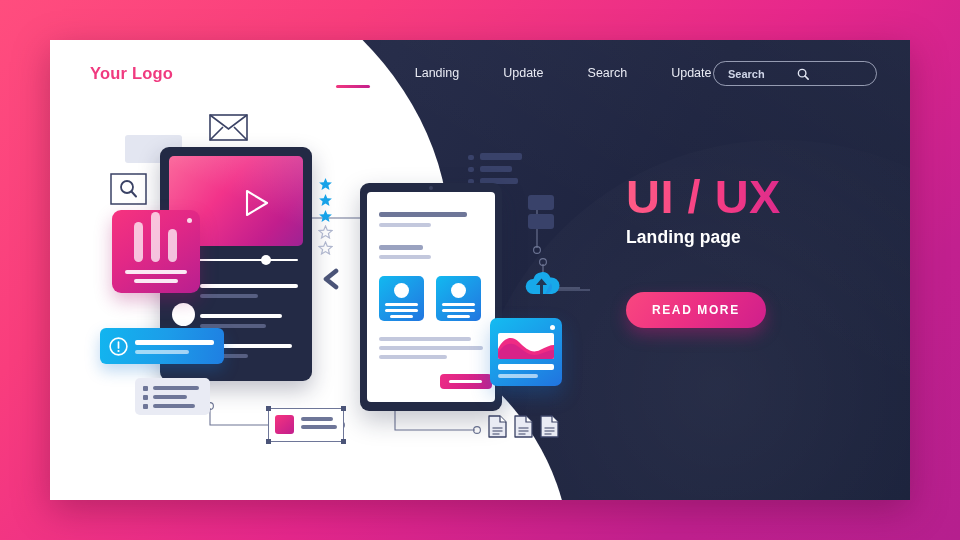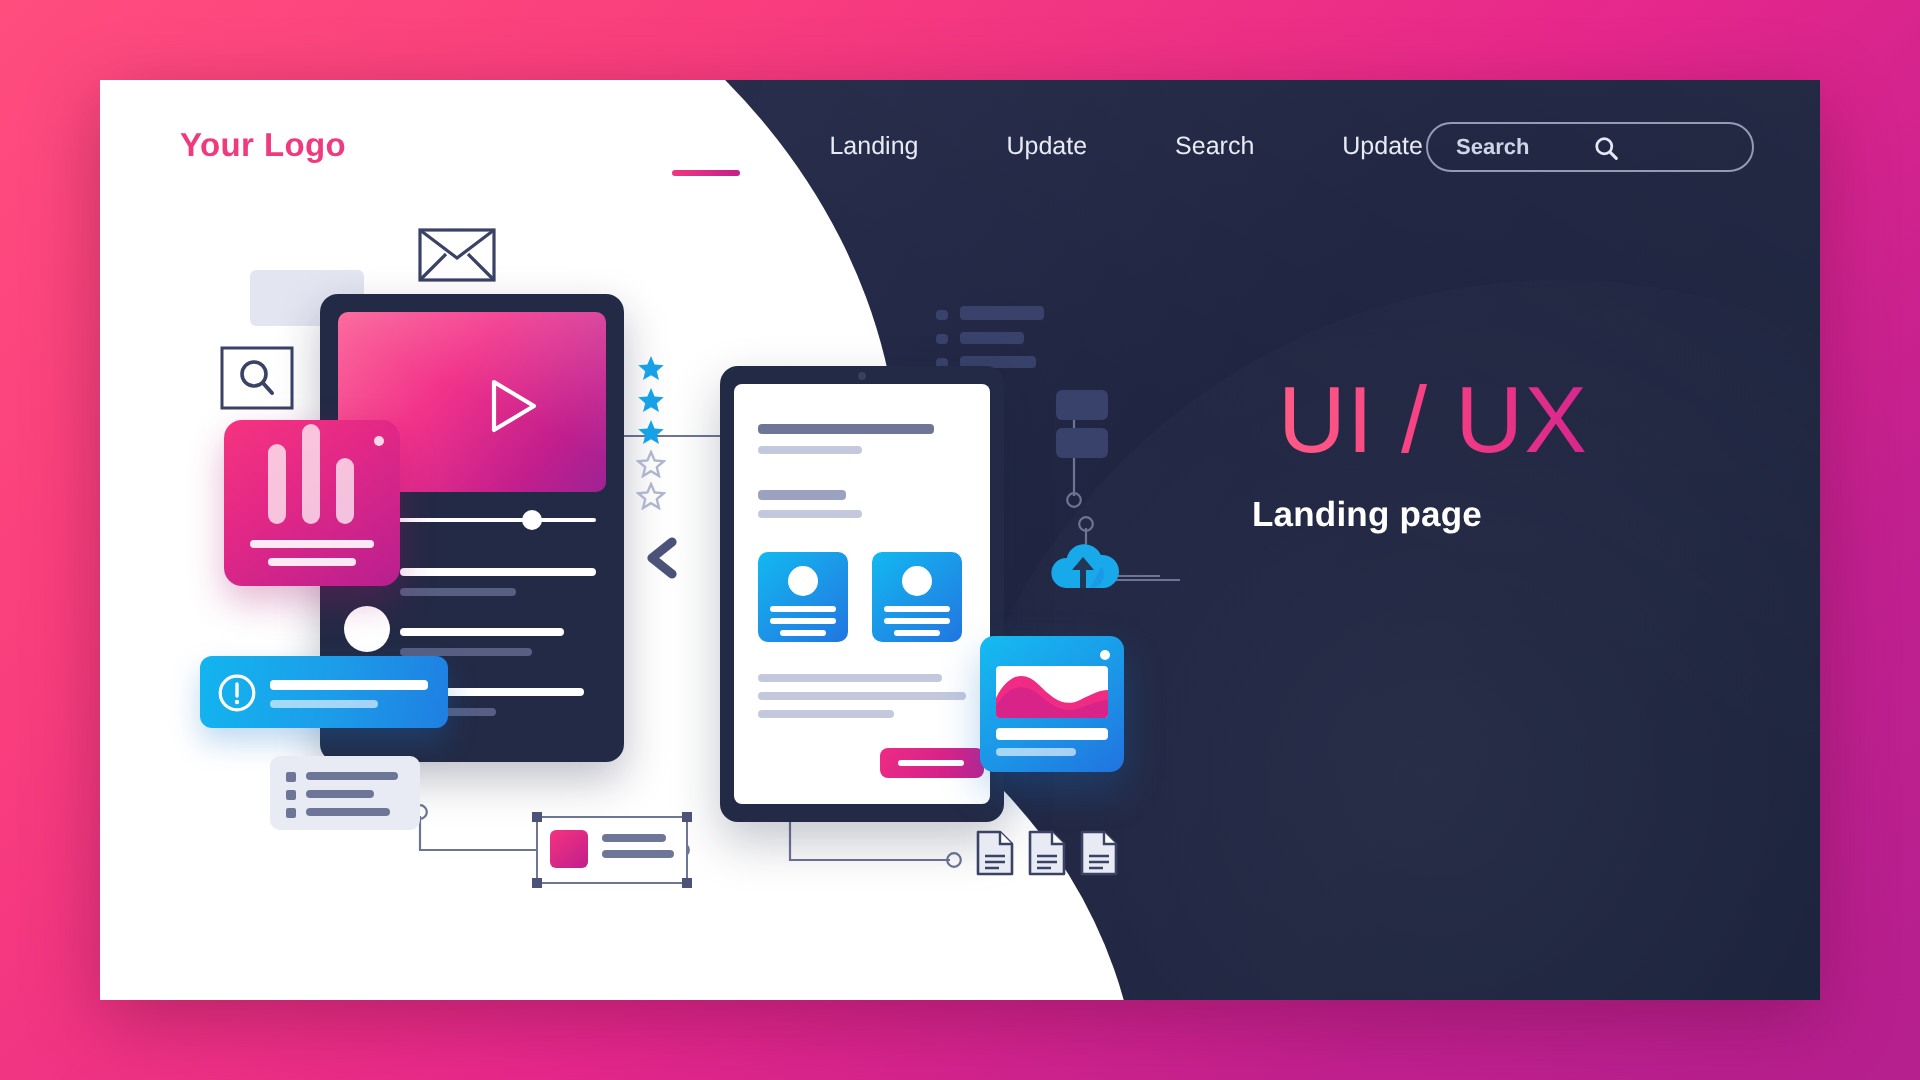--- a/index.html
+++ b/index.html
@@ -64,21 +64,21 @@
     position:absolute;right:33px;top:21px;z-index:8;
     width:164px;height:25px;border:1px solid rgba(220,226,245,.62);border-radius:14px;
     display:flex;align-items:center;box-sizing:border-box;padding:0 10px 0 14px;
   }
   .search span{font-size:11px;color:#cfd5e8;flex:1;font-weight:bold;}
   .search svg{width:12px;height:12px;display:block;}
 
   
   .hero{position:absolute;left:576px;top:133px;z-index:9;width:270px;}
   .hero h1{
-    margin:13px;font-size:47px;font-weight:normal;line-height:1.02;letter-spacing:.5px;
+    margin:0;font-size:47px;font-weight:bold;line-height:1.02;letter-spacing:.5px;
     background:linear-gradient(92deg,#ff5c86 0%,#f63d84 34%,#d4248e 66%,#9b2596 100%);
     -webkit-background-clip:text;background-clip:text;color:transparent;
   }
   .hero h2{margin:6px 0 16px 0;font-size:17.5px;font-weight:bold;color:#ffffff;letter-spacing:.1px;}
   .hero p{margin:27px 0 0 0;font-size:12.3px;line-height:1.62;color:#dfe3f0;}
   .cta{
     margin-top:28px;display:inline-block;padding:11px 26px;border-radius:20px;
     background:linear-gradient(125deg,#f9477f 0%,#ec2f84 48%,#cf1f8c 100%);
     color:#fff;font-size:12px;font-weight:bold;letter-spacing:1.6px;
     box-shadow:0 7px 16px rgba(200,25,120,.38);
@@ -440,16 +440,17 @@
         <svg viewBox="0 0 14 14">
             <circle cx="6" cy="6" r="4.4" fill="none" stroke="#e4e8f5" stroke-width="1.6"></circle>
             <path d="M9.4 9.4 L13 13" stroke="#e4e8f5" stroke-width="1.8" stroke-linecap="round"></path>
           </svg>
       </span>
     </div>
 
     <div class="hero">
       <h1>UI / UX</h1>
       <h2>Landing page</h2>
+      <div class="cta">READ MORE</div>
     </div>
 
   </div>
 </div>
 
 </body></html>

